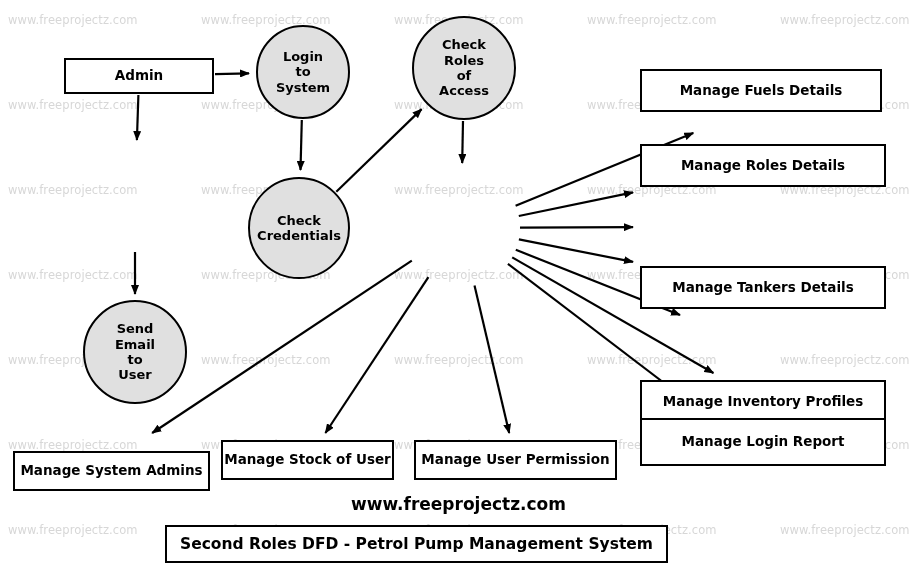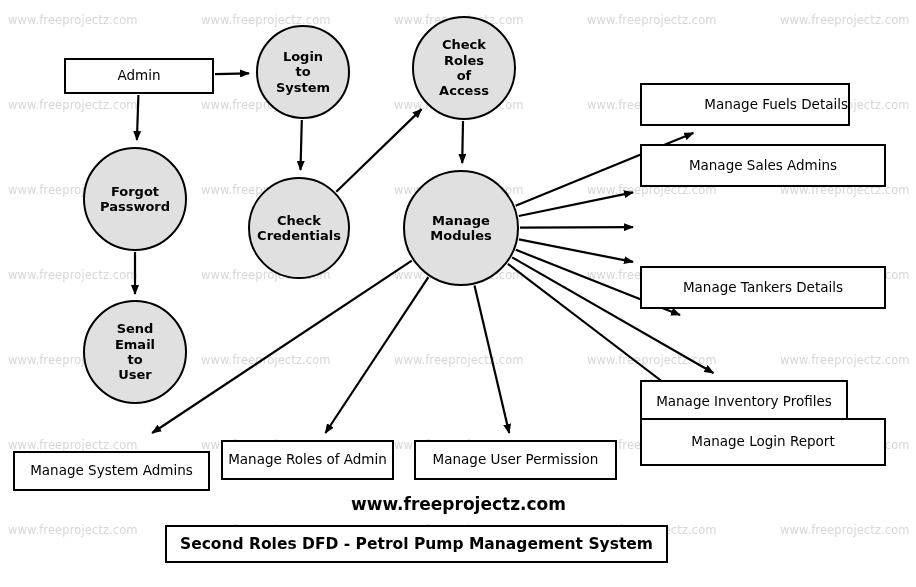--- a/index.html
+++ b/index.html
@@ -50,21 +50,21 @@
     display: flex;
     align-items: center;
     justify-content: center;
     text-align: center;
   }
   .ext-box {
     background: #ffffff;
     border: 2px solid #000000;
   }
   .ext-box .lbl {
-    font-weight: normal;
+    font-weight: bold;
     font-size: 13.5px;
     color: #000000;
     line-height: 1.15;
   }
   .proc-circle {
     background: #e0e0e0;
     border: 2.2px solid #000000;
     border-radius: 50%;
   }
   .proc-circle .lbl {
@@ -169,57 +169,51 @@
     </div>
 
     <div class="node proc-circle" style="left:256px; top:25px; width:94px; height:94px;">
       <span class="lbl">Login<br>to<br>System</span>
     </div>
 
     <div class="node proc-circle" style="left:412px; top:16px; width:104px; height:104px;">
       <span class="lbl">Check<br>Roles<br>of<br>Access</span>
     </div>
 
-    <div class="node proc-circle" style="left:83px; top:147px; width:104px; height:104px;">
-      <span class="lbl">Forgot<br>Password</span>
-    </div>
 
     <div class="node proc-circle" style="left:248px; top:177px; width:102px; height:102px;">
       <span class="lbl">Check<br>Credentials</span>
     </div>
 
-    <div class="node proc-circle" style="left:403px; top:170px; width:116px; height:116px;">
-      <span class="lbl">Manage<br>Modules</span>
-    </div>
 
     <div class="node proc-circle" style="left:83px; top:300px; width:104px; height:104px;">
       <span class="lbl">Send<br>Email<br>to<br>User</span>
     </div>
 
-    <div class="node ext-box" style="left:640px; top:83px; width:210px; height:43px;justify-content:flex-end;">
+    <div class="node ext-box" style="left:640px; top:69px; width:242px; height:43px;">
       <span class="lbl">Manage Fuels Details</span>
     </div>
     <div class="node ext-box" style="left:640px; top:144px; width:246px; height:43px;">
-      <span class="lbl">Manage Sales Admins</span>
+      <span class="lbl">Manage Roles Details</span>
     </div>
     <div class="node ext-box" style="left:640px; top:266px; width:246px; height:43px;">
       <span class="lbl">Manage Tankers Details</span>
     </div>
-    <div class="node ext-box" style="left:640px; top:380px; width:208px; height:43px;">
+    <div class="node ext-box" style="left:640px; top:380px; width:246px; height:43px;">
       <span class="lbl">Manage Inventory Profiles</span>
     </div>
     <div class="node ext-box" style="left:640px; top:418px; width:246px; height:48px;">
       <span class="lbl">Manage Login Report</span>
     </div>
 
     <div class="node ext-box" style="left:13px; top:440px; width:197px; height:40px;margin-top:11px;">
       <span class="lbl">Manage System Admins</span>
     </div>
     <div class="node ext-box" style="left:221px; top:440px; width:173px; height:40px;">
-      <span class="lbl">Manage Roles of Admin</span>
+      <span class="lbl">Manage Stock of User</span>
     </div>
     <div class="node ext-box" style="left:414px; top:440px; width:203px; height:40px;">
       <span class="lbl">Manage User Permission</span>
     </div>
 
     <div class="site-credit" style="left:300px; top:494px; width:317px;">www.freeprojectz.com</div>
 
     <div class="node title-box" style="left:165px; top:525px; width:503px; height:38px;">
       <span class="lbl">Second Roles DFD - Petrol Pump Management System</span>
     </div>

